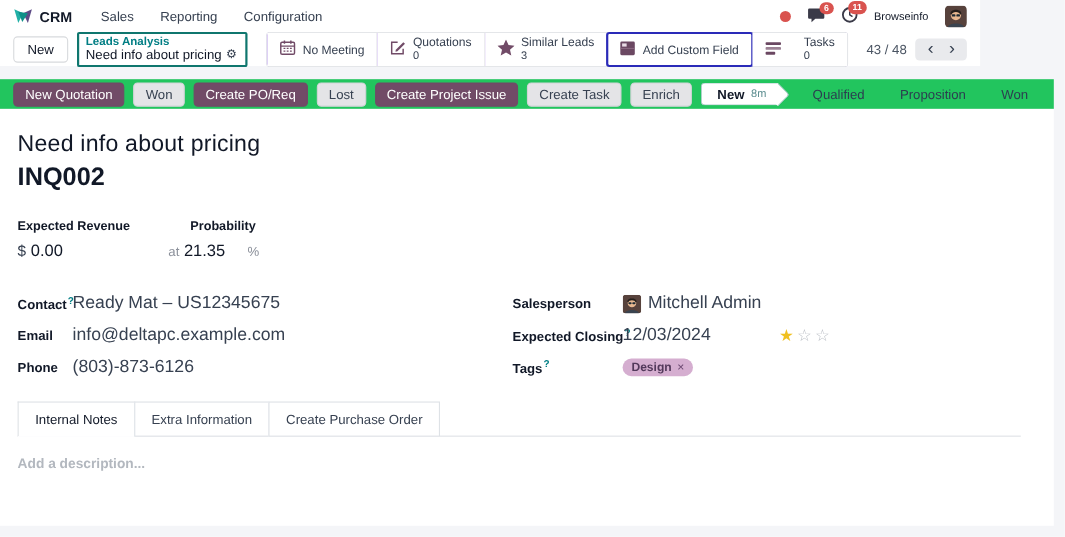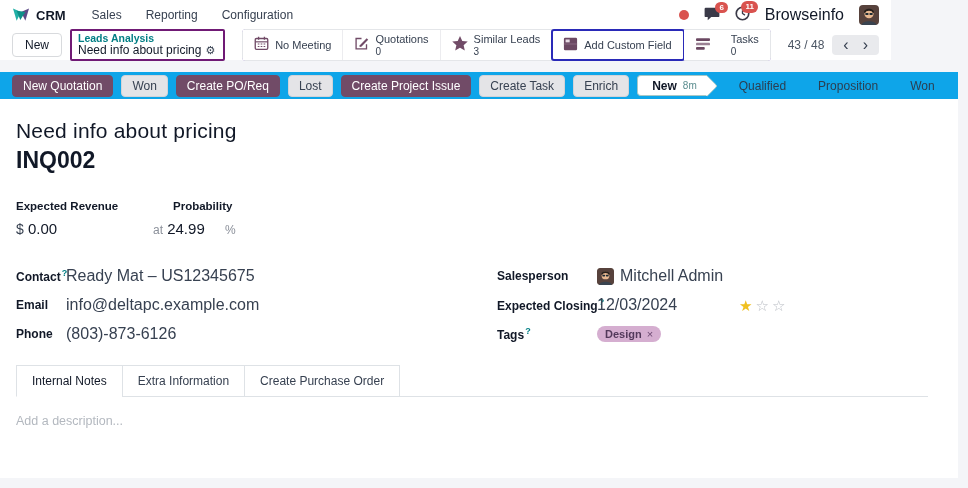--- a/index.html
+++ b/index.html
@@ -23,35 +23,35 @@
   .app-name { font-weight: 700; font-size: 13px; color: #111827; }
   .menu-item { font-size: 12px; color: #374151; padding: 4px 8px; cursor: pointer; }
   .topbar-right { margin-left: auto; display: flex; align-items: center; gap: 15px; }
   .red-dot { width: 10px; height: 10px; border-radius: 50%; background: #d9534f; }
   .icon-badge-wrap { position: relative; display: inline-flex; }
   .badge {
     position: absolute; top: -5px; right: -8px;
     background: #d9534f; color: #fff; font-size: 8px; font-weight: 700;
     border-radius: 8px; padding: 1px 4px; line-height: 1.2;
   }
-  .user-name { font-size: 16px; color: #111827; }
+  .user-name { font-size: 10px; color: #111827; }
   .avatar-lg { width: 20px; height: 20px; border-radius: 4px; overflow: hidden; }
 
   
   .control-row {
     height: 30px; background: #fff;
     display: flex; align-items: center; padding: 0 12px;
   }
   .btn-new {
     background: #fff; border: 1px solid #d8dadd; border-radius: 4px;
     padding: 4px 12px; font-size: 12px; color: #111827; cursor: pointer;
     font-family: inherit;
   }
   .breadcrumb-box {
-    margin-left: 8px; border: 2px solid #701a75; border-radius: 2px;
+    margin-left: 8px; border: 2px solid #0f766e; border-radius: 2px;
     padding: 1px 8px 2px 6px; line-height: 1.15;
   }
   .breadcrumb-parent { font-size: 10.5px; font-weight: 700; color: #017e84; cursor: pointer; }
   .breadcrumb-current { font-size: 12px; color: #111827; display: flex; align-items: center; gap: 4px; }
   .gear { font-size: 11px; color: #374151; cursor: pointer; }
 
   .stat-group {
     flex: 1; display: flex; justify-content: center;
   }
   .stat-group-inner {
@@ -76,21 +76,21 @@
     padding: 1px 4px;
   }
   .pager-arrow {
     border: 0; background: transparent; font-size: 16px; line-height: 18px;
     color: #374151; padding: 0 7px; cursor: pointer; font-family: inherit;
   }
 
   
   .status-band {
     margin-top: 12px; height: 27px; width: 958px;
-    background: #0ea5e9; display: flex; align-items: center;
+    background: #22c55e; display: flex; align-items: center;
     padding: 0 12px; gap: 8px;
   }
   .abtn {
     font-size: 12px; border-radius: 4px; padding: 3px 10px; cursor: pointer;
     white-space: nowrap; font-family: inherit;
   }
   .abtn.primary { background: #714b67; color: #fff; border: 1px solid #714b67; }
   .abtn.secondary { background: #e4e4e7; color: #374151; border: 1px solid #d2d3d8; }
 
   .stages { margin-left: auto; display: flex; align-items: center; }
@@ -123,21 +123,21 @@
   .kpi-rev { width: 137px; }
   .muted { color: #8b909a; font-size: 12px; }
   .prob-val { font-size: 15px; color: #111827; font-weight: 500; }
 
   .fields { display: grid; grid-template-columns: 450px 1fr; margin-top: 30px; row-gap: 0; }
   .fcol { display: flex; flex-direction: column; gap: 11px; }
   .frow { display: flex; align-items: center; min-height: 17px; }
   .flabel { font-size: 12px; font-weight: 700; color: #111827; white-space: nowrap; }
   .flabel sup { color: #017e84; font-size: 9px; margin-left: 1px; }
   .fcol-left .flabel { width: 50px; }
-  .fcol-right .flabel { width: 100px; margin-left: 31px; }
+  .fcol-right .flabel { width: 100px; }
   .fvalue { font-size: 16px; color: #374151; }
   .sales-val { display: flex; align-items: flex-end; gap: 6px; }
   .avatar-sm { width: 17px; height: 17px; border-radius: 3px; overflow: hidden; }
   .stars { margin-left: 62px; display: flex; gap: 3px; font-size: 15px; line-height: 1; }
   .star-filled { color: #f0c020; cursor: pointer; }
   .star-empty { color: #b9bdc4; cursor: pointer; }
   .tag {
     background: #d5aed0; color: #53395b; font-size: 11px; font-weight: 700;
     border-radius: 10px; padding: 2px 8px; display: inline-flex; align-items: center; gap: 5px;
   }
@@ -147,21 +147,21 @@
   .tabs { display: flex; margin-top: 22px; border-bottom: 1px solid #dee2e6; width: 912px; }
   .tab {
     font-size: 12px; color: #374151; padding: 8px 15px; cursor: pointer;
     border: 1px solid #dee2e6; border-bottom: 0; margin-bottom: -1px; background: #fff;
     font-family: inherit;
   }
   .tab + .tab { margin-left: -1px; }
   .tab.active { color: #111827; border-bottom: 1px solid #fff; }
   .tab:not(.active) { border-bottom: 1px solid #dee2e6; }
 
-  .desc-placeholder { margin-top: 17px; font-size: 12.5px; color: #b3b8bf; cursor: text; }
+  .desc-placeholder { margin-top: 17px; font-size: 12.5px; color: #b3b8bf; cursor: text; font-weight: bold; }
 </style>
 </head>
 <body>
 
 <div class="main">
 
   <div class="topbar">
     <div class="brand">
       <span>
         <svg width="18" height="16" viewBox="0 0 24 22">
@@ -319,21 +319,21 @@
         <div class="kpi-label">Expected Revenue</div>
         <div class="kpi-value">
           <span class="muted" style="font-size:14px;color:#374151">$</span>
           <span>0.00</span>
         </div>
       </div>
       <div class="kpi-prob">
         <div class="kpi-label" style="margin-left:20px">Probability</div>
         <div class="kpi-value">
           <span class="muted">at</span>
-          <span class="prob-val">24.99</span>
+          <span class="prob-val">21.35</span>
           <span class="muted" style="margin-left:16px">%</span>
         </div>
       </div>
     </div>
 
     <div class="fields">
       <div class="fcol fcol-left">
         <div class="frow">
           <span class="flabel"><span>Contact</span><sup>?</sup></span>
           <span class="fvalue">Ready Mat – US12345675</span>

